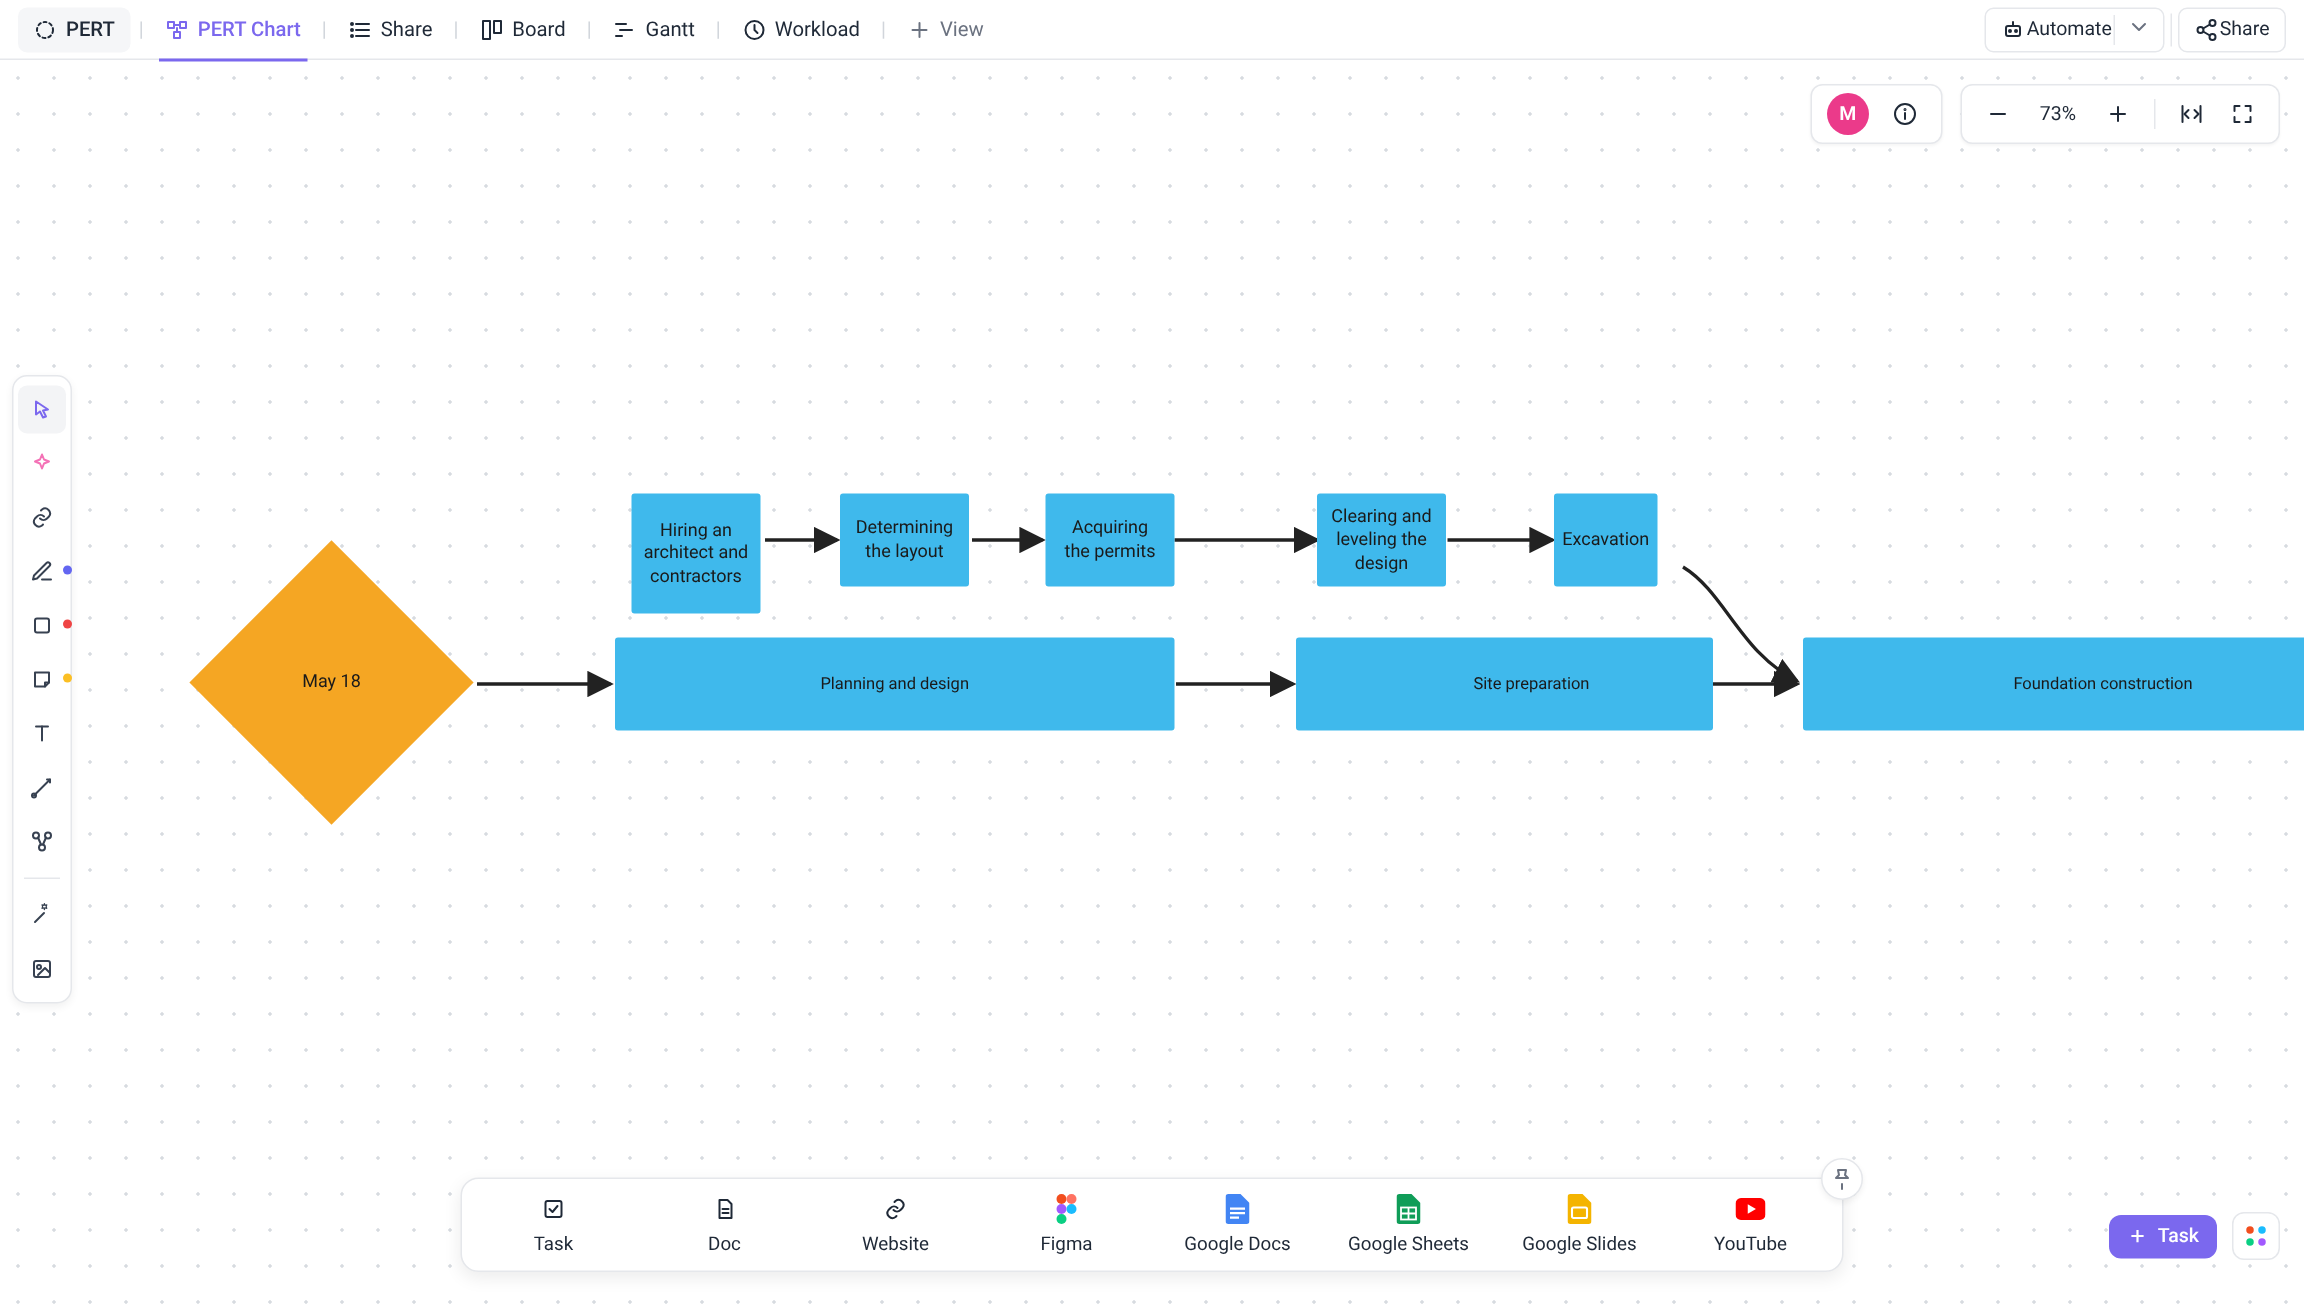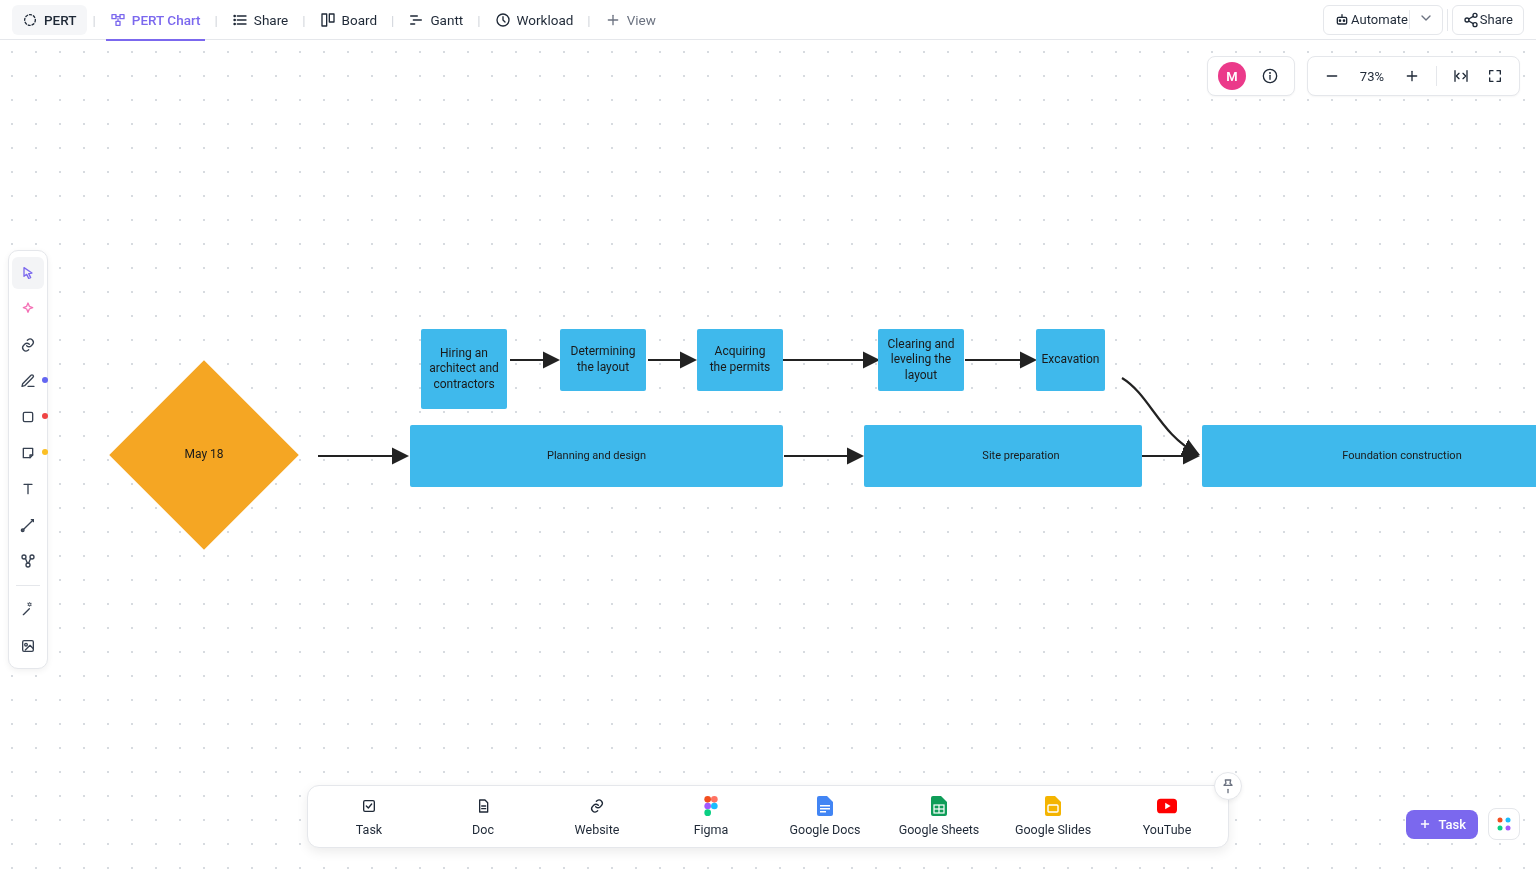--- a/index.html
+++ b/index.html
@@ -176,36 +176,36 @@
         <line x1="783" y1="320" x2="878" y2="320"></line>
         <line x1="965" y1="320" x2="1035" y2="320"></line>
 
         <line x1="784" y1="416" x2="862" y2="416"></line>
         <line x1="1142" y1="416" x2="1198" y2="416"></line>
 
         <path d="M1122 338 C 1150 355, 1160 395, 1198 414"></path>
       </g>
     </svg>
 
-    <div class="node diamond" style="left:109px;top:320px;text-align:right;">
+    <div class="node diamond" style="left:126px;top:320px;text-align:right;">
       <div class="shape"></div>
       <span class="lbl">May 18</span>
     </div>
 
     <div class="node box" style="left:421px;top:289px;width:86px;height:80px;">
       <span>Hiring an architect and contractors</span>
     </div>
     <div class="node box" style="left:560px;top:289px;width:86px;height:62px;">
       <span>Determining the layout</span>
     </div>
     <div class="node box" style="left:697px;top:289px;width:86px;height:62px;">
       <span>Acquiring the permits</span>
     </div>
     <div class="node box" style="left:878px;top:289px;width:86px;height:62px;">
-      <span>Clearing and leveling the layout</span>
+      <span>Clearing and leveling the design</span>
     </div>
     <div class="node box" style="left:1036px;top:289px;width:69px;height:62px;">
       <span>Excavation</span>
     </div>
 
     <div class="node bigbox" style="left:410px;top:385px;width:373px;height:62px;">
       <span>Planning and design</span>
     </div>
     <div class="node bigbox" style="left:864px;top:385px;width:278px;height:62px;padding-left:36px;">
       <span>Site preparation</span>

